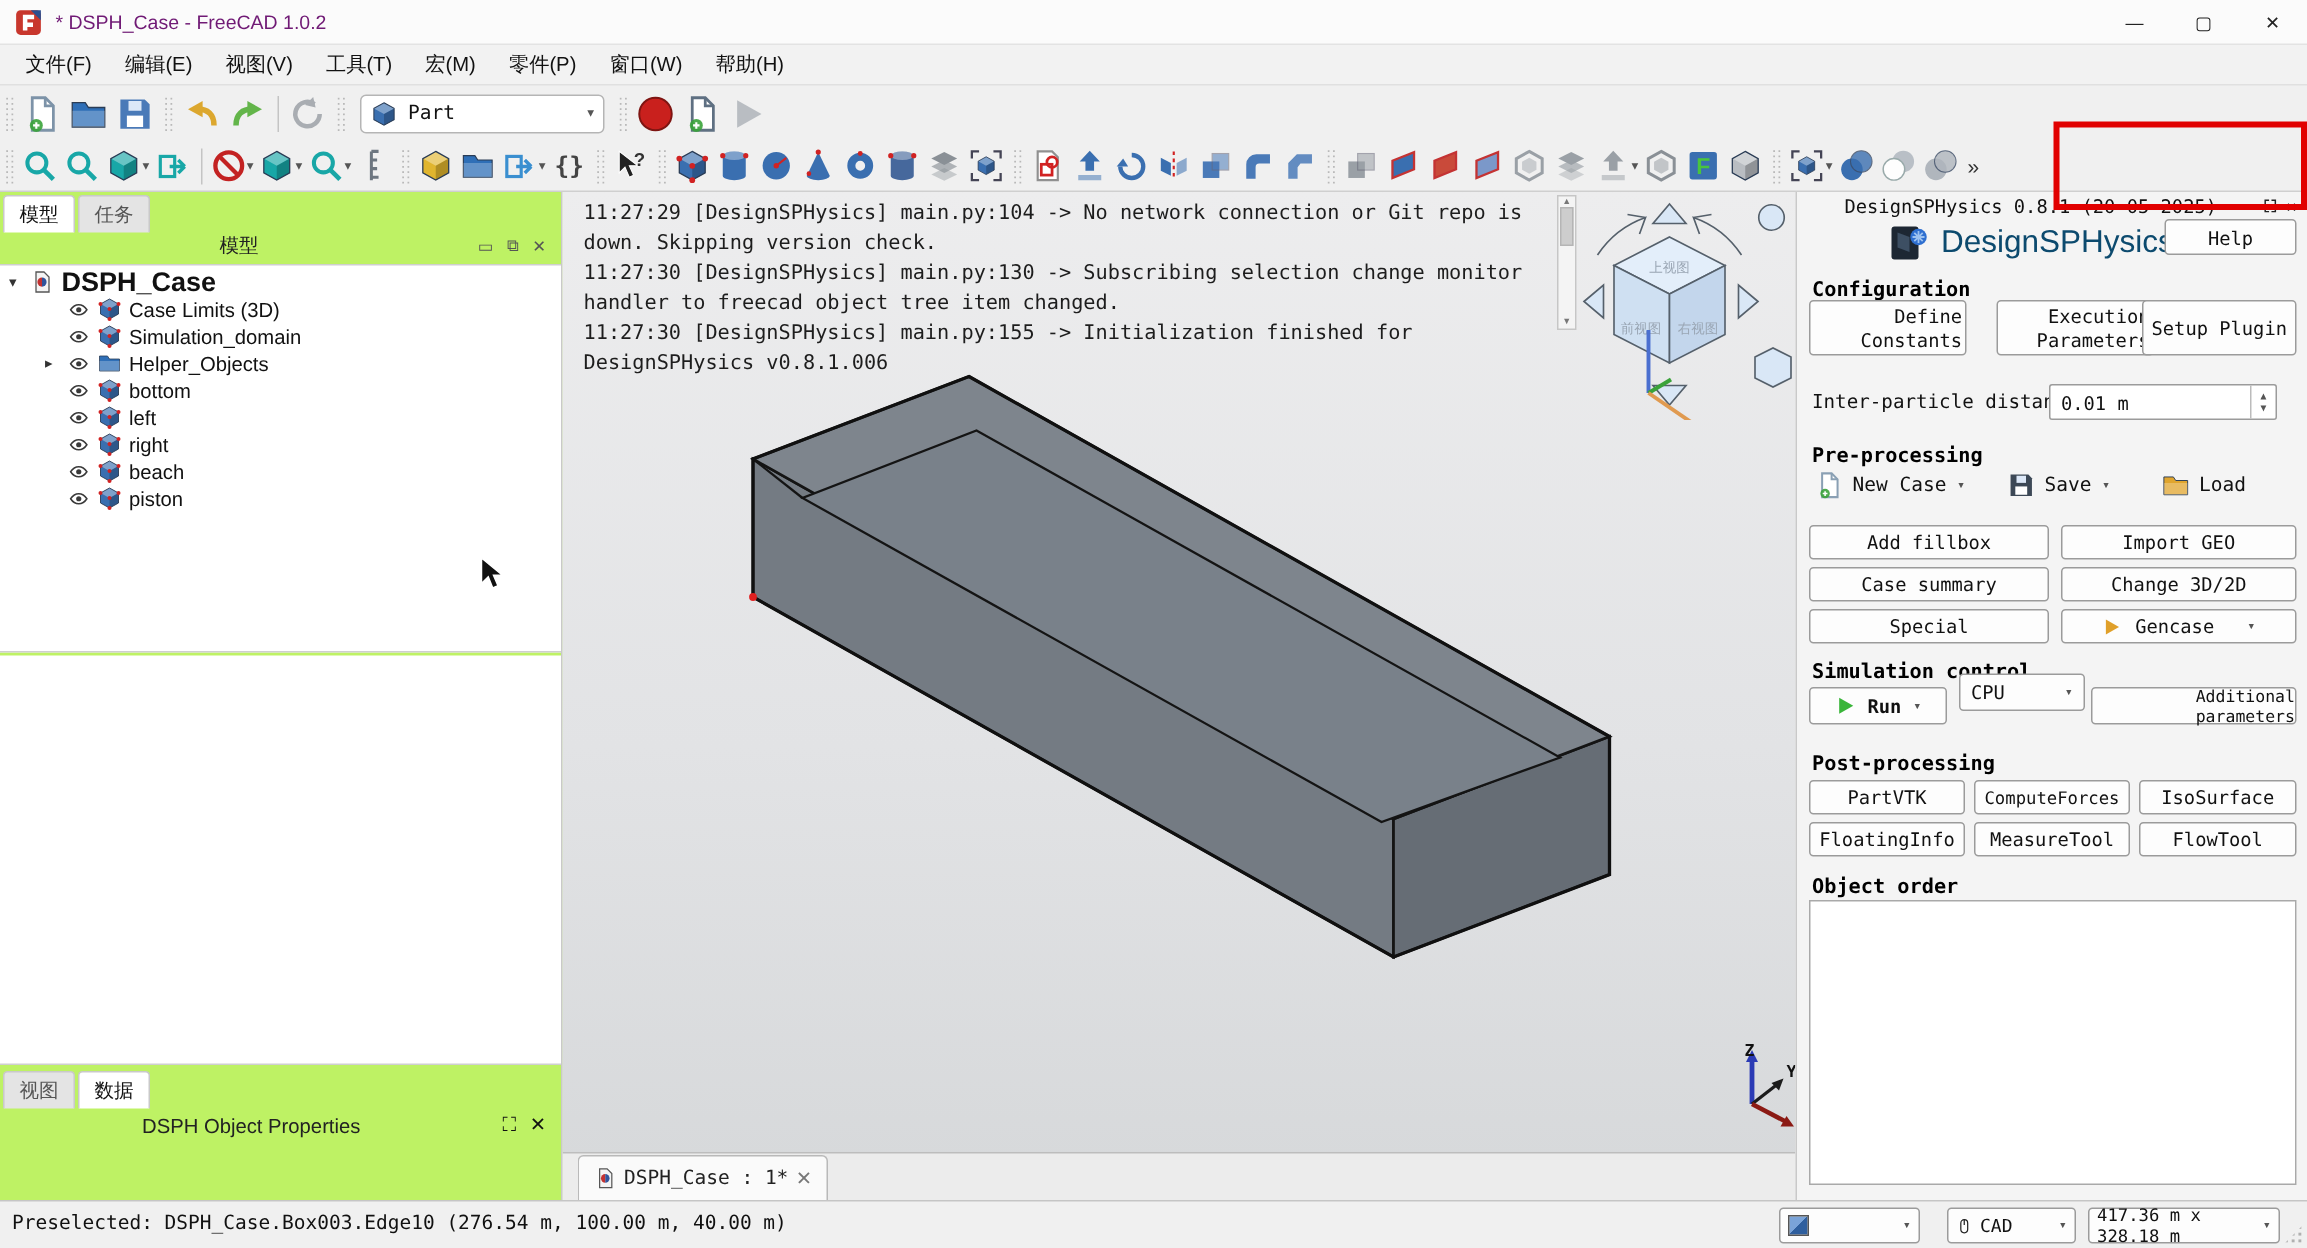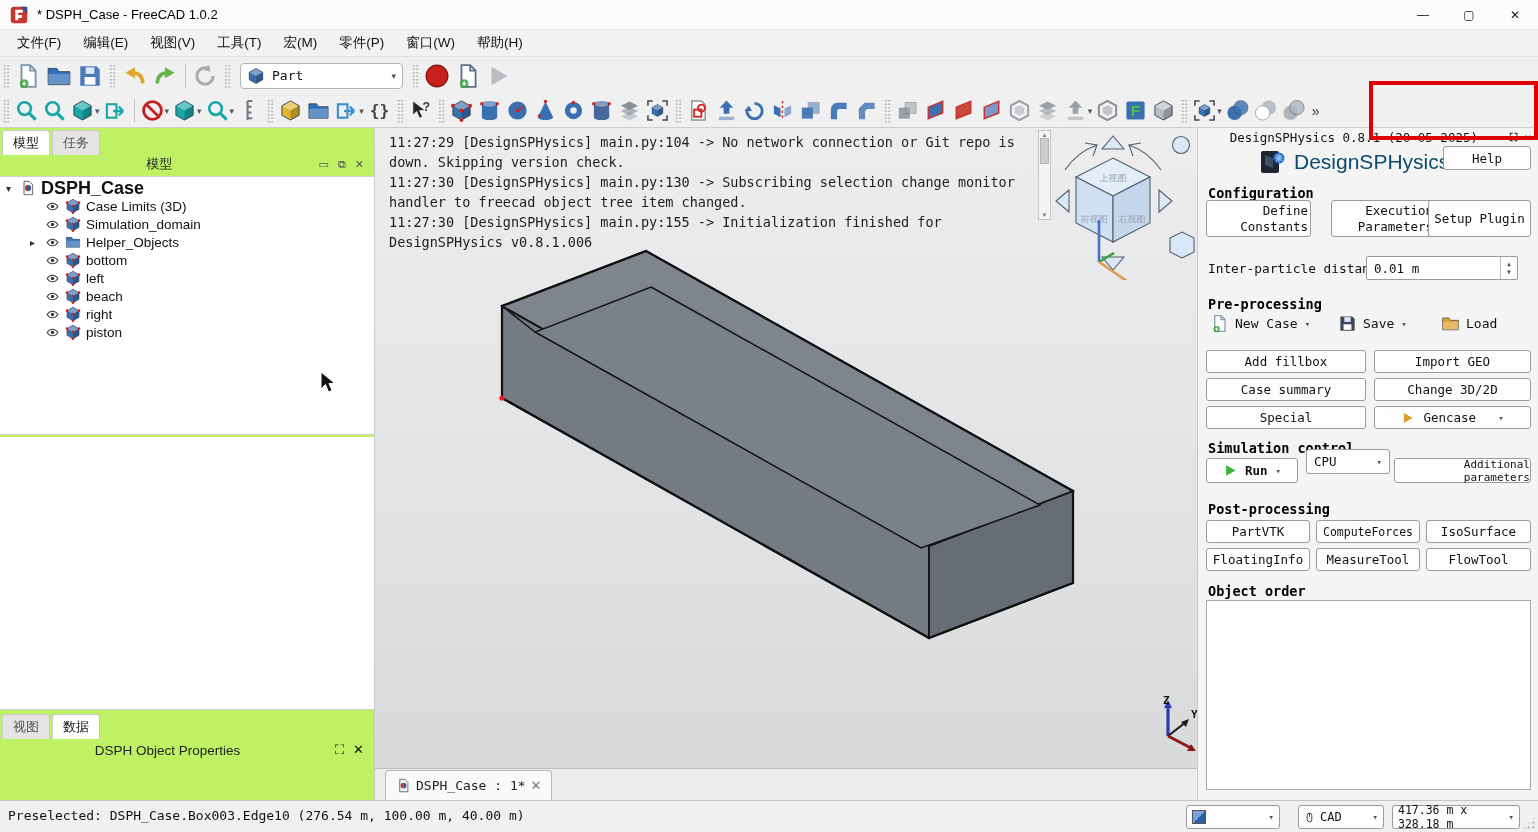--- a/index.html
+++ b/index.html
@@ -2,21 +2,21 @@
 <html><head>
 <meta charset="utf-8">
 <style>
   * { margin:0; padding:0; box-sizing:border-box; }
   html,body { width:1538px; height:832px; overflow:hidden; }
   body { font-family:"Liberation Sans","DejaVu Sans",sans-serif; background:#f0f0f0; position:relative; }
 
   
   .titlebar { position:absolute; left:0; top:0; width:1538px; height:30px; background:#fbfbfb; border-bottom:1px solid #e3e3e3; display:flex; align-items:center; }
   .titlebar .fclogo { width:18px; height:18px; margin-left:10px; }
-  .titlebar .wtitle { font-size:13px; color:#000000; margin-left:9px; }
+  .titlebar .wtitle { font-size:13px; color:#701a75; margin-left:9px; }
   .wcontrols { position:absolute; right:0; top:0; height:30px; display:flex; }
   .wbtn { width:46px; height:30px; display:flex; align-items:center; justify-content:center; font-size:12px; color:#222; }
 
   
   .menubar { position:absolute; left:0; top:30px; width:1538px; height:26px; background:#f2f2f2; display:flex; align-items:center; padding-left:6px; }
   .menu-item { font-size:13.5px; color:#111; padding:3px 11px; }
 
   
   .tb { position:absolute; left:0; width:1538px; background:#f0f0f0; display:flex; align-items:center; }
   .tb1 { top:56px; height:38px; border-top:1px solid #e0e0e0; }
@@ -736,32 +736,32 @@
           </div>
 
           <div class="tree-row child">
             <span class="exp"></span>
             <svg class="eye" viewBox="0 0 24 24">
               <use href="#sym-eye"></use>
             </svg>
             <svg class="ticon" viewBox="0 0 24 24" style="color:#3a6fb0">
               <use href="#sym-cube-dots"></use>
             </svg>
-            <span class="tlabel">beach</span>
+            <span class="tlabel">right</span>
           </div>
 
           <div class="tree-row child">
             <span class="exp"></span>
             <svg class="eye" viewBox="0 0 24 24">
               <use href="#sym-eye"></use>
             </svg>
             <svg class="ticon" viewBox="0 0 24 24" style="color:#3a6fb0">
               <use href="#sym-cube-dots"></use>
             </svg>
-            <span class="tlabel">right</span>
+            <span class="tlabel">beach</span>
           </div>
 
           <div class="tree-row child">
             <span class="exp"></span>
             <svg class="eye" viewBox="0 0 24 24">
               <use href="#sym-eye"></use>
             </svg>
             <svg class="ticon" viewBox="0 0 24 24" style="color:#3a6fb0">
               <use href="#sym-cube-dots"></use>
             </svg>

